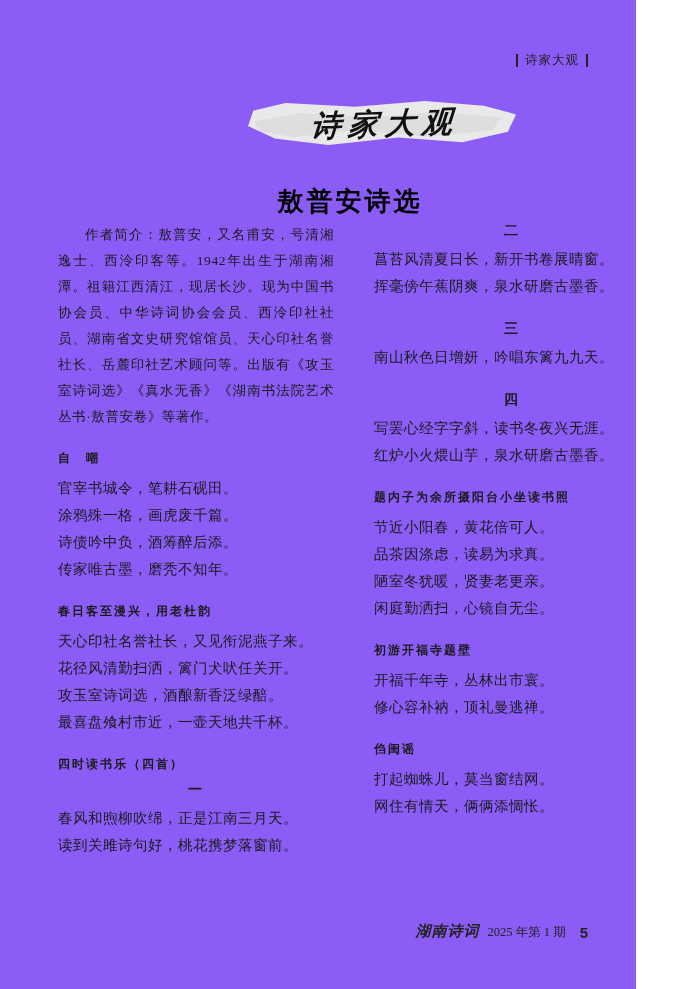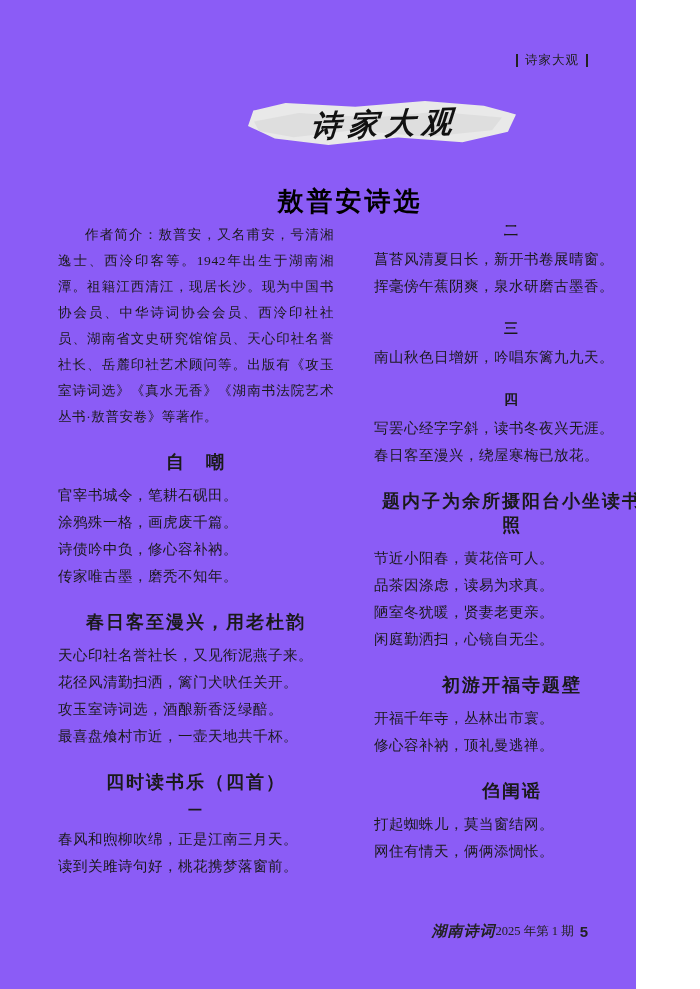--- a/index.html
+++ b/index.html
@@ -113,22 +113,21 @@
     line-height: 26px;
     text-align: justify;
     text-indent: 2em;
     letter-spacing: 0.6px;
   }
 
   .poem {
     margin-top: 20px;
   }
   .poem-title {
-    text-align: center;
-    font-size: 18px;
+    font-size: 12px;
     font-weight: bold;
     letter-spacing: 2px;
     margin-bottom: 8px;
   }
   .poem-subtitle {
     text-align: center;
     font-size: 14px;
     font-weight: bold;
     letter-spacing: 2px;
     margin-bottom: 6px;
@@ -140,22 +139,22 @@
     letter-spacing: 0.5px;
     white-space: nowrap;
   }
 
   
   .footer {
     position: absolute;
     bottom: 48px;
     right: 48px;
     display: flex;
-    align-items: center;
-    gap: 0;
+    align-items: flex-end;
+    gap: 8px;
     font-size: 12.5px;
     color: #222;
   }
   .footer-brand {
     font-family: "DejaVu Serif", serif;
     font-weight: bold;
     font-style: italic;
     font-size: 15px;
     letter-spacing: 1px;
   }
@@ -187,21 +186,21 @@
   <div class="columns">
 
     <div class="col">
 
       <div class="bio">作者简介：敖普安，又名甫安，号清湘逸士、西泠印客等。1942年出生于湖南湘潭。祖籍江西清江，现居长沙。现为中国书协会员、中华诗词协会会员、西泠印社社员、湖南省文史研究馆馆员、天心印社名誉社长、岳麓印社艺术顾问等。出版有《攻玉室诗词选》《真水无香》《湖南书法院艺术丛书·敖普安卷》等著作。</div>
 
       <div class="poem">
         <div class="poem-title">自　嘲</div>
         <div class="poem-line">官宰书城令，笔耕石砚田。</div>
         <div class="poem-line">涂鸦殊一格，画虎废千篇。</div>
-        <div class="poem-line">诗债吟中负，修心容补衲。</div>
+        <div class="poem-line">诗债吟中负，酒筹醉后添。</div>
         <div class="poem-line">传家唯古墨，磨秃不知年。</div>
       </div>
 
       <div class="poem">
         <div class="poem-title">春日客至漫兴，用老杜韵</div>
         <div class="poem-line">天心印社名誉社长，又见衔泥燕子来。</div>
         <div class="poem-line">花径风清勤扫洒，篱门犬吠任关开。</div>
         <div class="poem-line">攻玉室诗词选，酒酿新香泛绿醅。</div>
         <div class="poem-line">最喜盘飧村市近，一壶天地共千杯。</div>
       </div>
@@ -224,21 +223,21 @@
       </div>
 
       <div class="poem">
         <div class="poem-subtitle">三</div>
         <div class="poem-line">南山秋色日增妍，吟唱东篱九九天。</div>
       </div>
 
       <div class="poem">
         <div class="poem-subtitle">四</div>
         <div class="poem-line">写罢心经字字斜，读书冬夜兴无涯。</div>
-        <div class="poem-line">春日客至漫兴，绕屋寒梅已放花。</div>
+        <div class="poem-line">红炉小火煨山芋，泉水研磨古墨香。</div>
       </div>
 
       <div class="poem">
         <div class="poem-title">题内子为余所摄阳台小坐读书照</div>
         <div class="poem-line">节近小阳春，黄花倍可人。</div>
         <div class="poem-line">品茶因涤虑，读易为求真。</div>
         <div class="poem-line">陋室冬犹暖，贤妻老更亲。</div>
         <div class="poem-line">闲庭勤洒扫，心镜自无尘。</div>
       </div>
 

